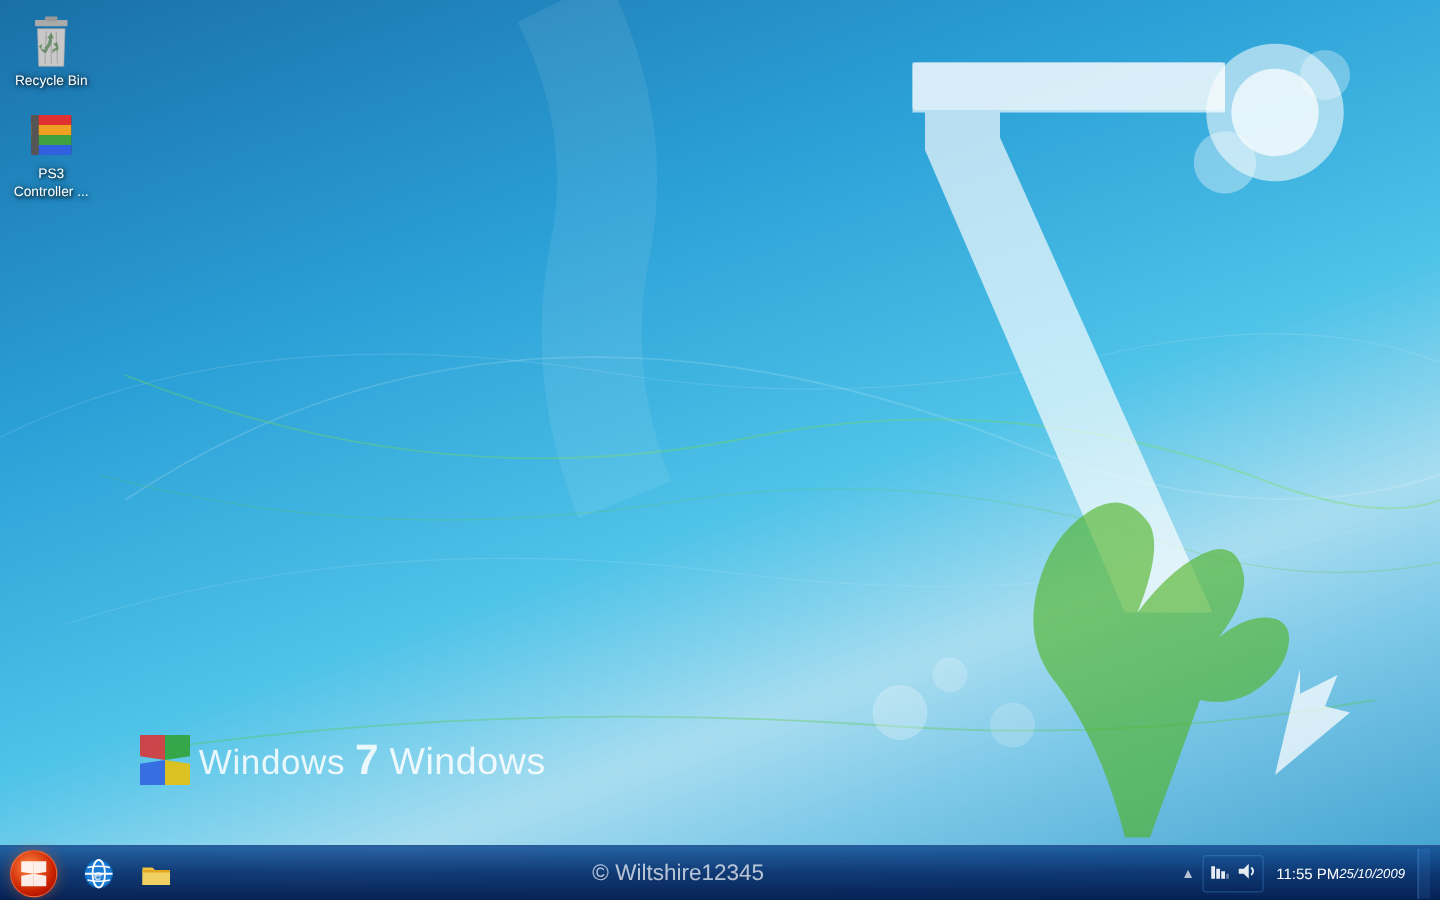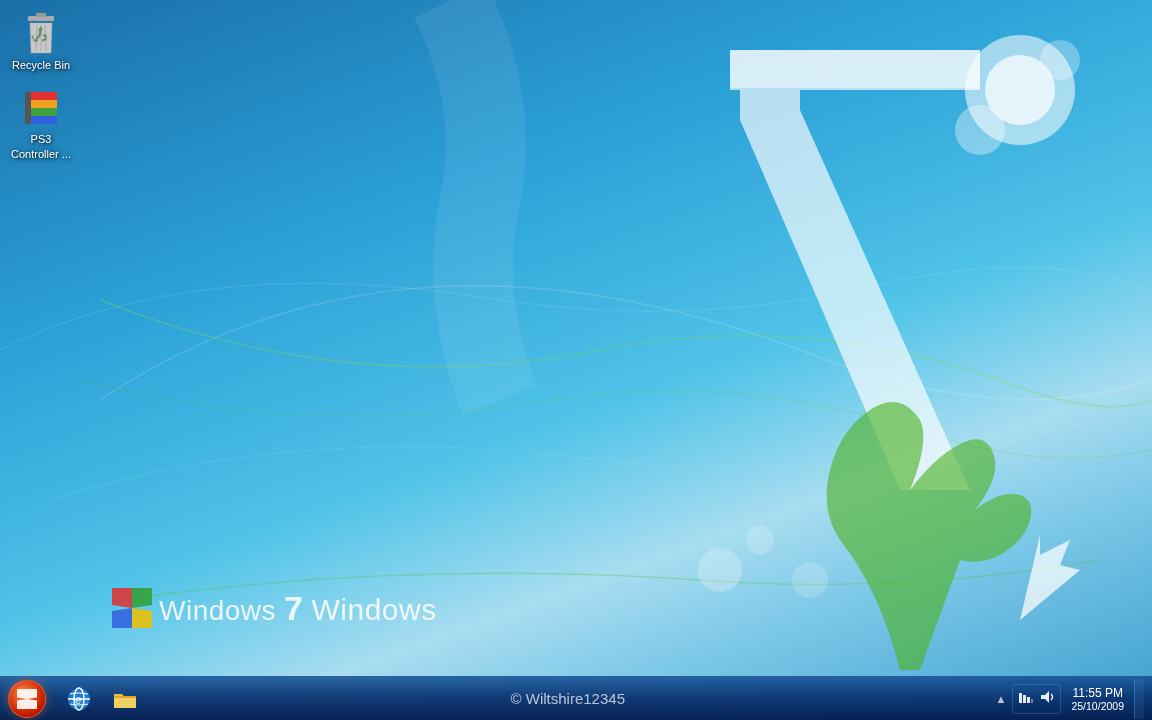--- a/index.html
+++ b/index.html
@@ -138,21 +138,21 @@
       margin: 0 1px;
     }
 
     
     .taskbar-center {
       flex: 1;
       display: flex;
       align-items: center;
       justify-content: center;
       color: rgba(255,255,255,0.7);
-      font-size: 15px;
+      font-size: 18px;
     }
 
     
     .system-tray {
       display: flex;
       align-items: center;
       height: 100%;
       padding: 0 8px;
       gap: 4px;
       flex-shrink: 0;
@@ -171,36 +171,37 @@
     .tray-icon {
       color: rgba(255,255,255,0.85);
       font-size: 13px;
       cursor: pointer;
       width: 18px;
       text-align: center;
     }
 
     .clock {
       display: flex;
-      flex-direction: column;
+      flex-direction: row;
       align-items: center;
       color: white;
       font-size: 11.5px;
       cursor: pointer;
       padding: 2px 6px;
       min-width: 60px;
     }
 
     .clock .time {
       font-size: 12px;
       font-weight: 500;
     }
 
     .clock .date {
       font-size: 10.5px;
+      font-style: italic;
     }
 
     .show-desktop-btn {
       width: 10px;
       height: 40px;
       background: rgba(100,180,255,0.1);
       border-left: 1px solid rgba(100,180,255,0.3);
       cursor: pointer;
       flex-shrink: 0;
     }

